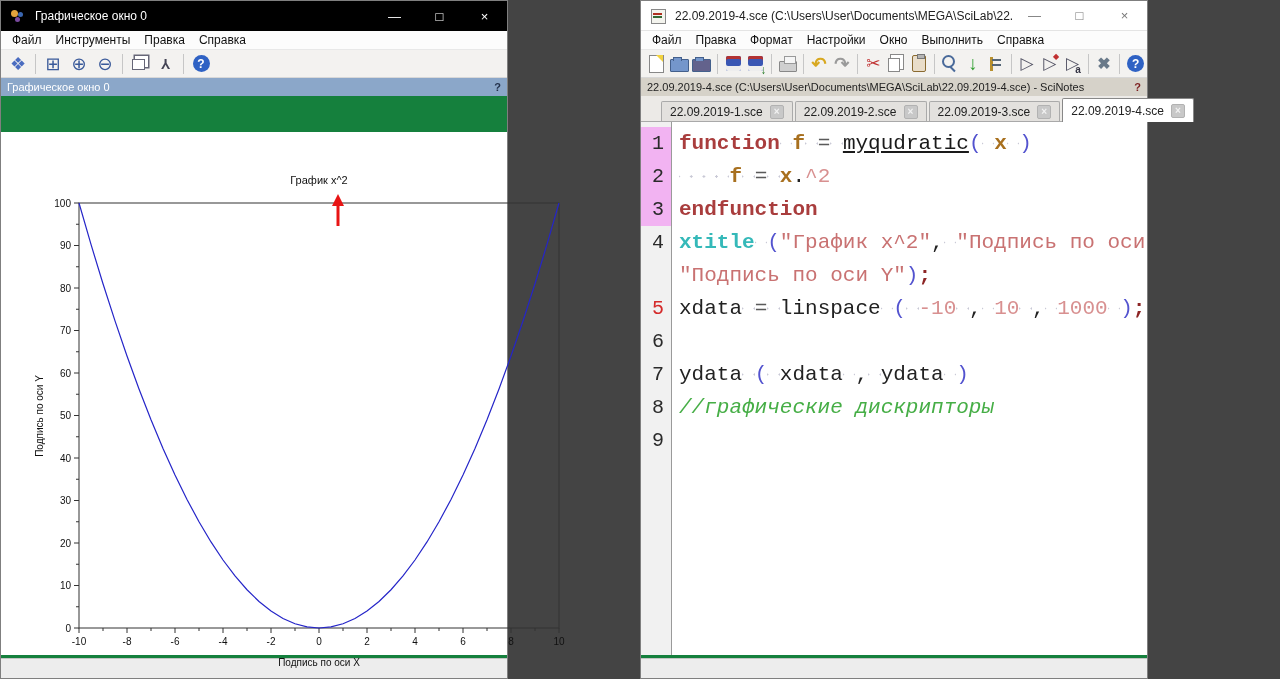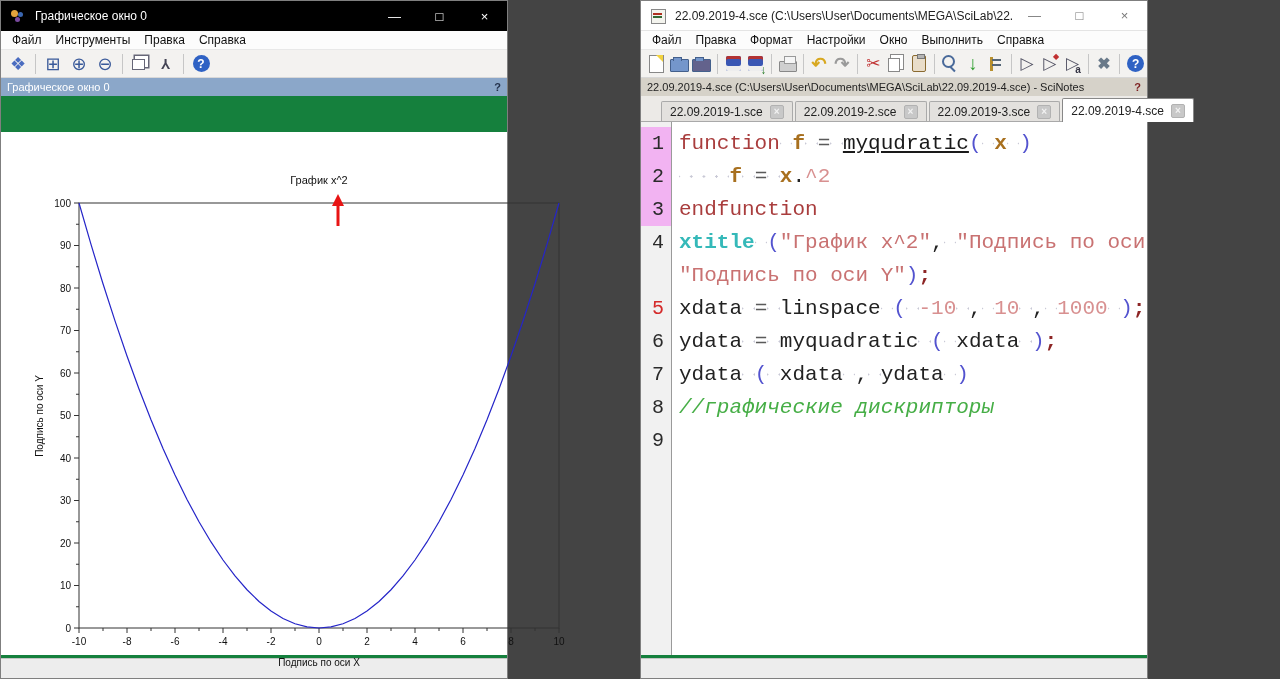--- a/index.html
+++ b/index.html
@@ -115,21 +115,21 @@
   
   .editor { flex:1; position:relative; overflow:hidden; padding-top:5px;
     font-family:"Liberation Mono","DejaVu Sans Mono",monospace;
     background:linear-gradient(to right,#f1f1f1 30px,#ffffff 30px); }
   .gutter-border { position:absolute; left:30px; top:0; bottom:0; width:1px; background:#9a9a9a; }
   .code-row { display:flex; height:33px; line-height:33px; }
   .gut { flex:0 0 30px; text-align:right; padding-right:7px; font-size:20px; color:#2a2a2a; }
   .gut.pink { background:#f2b3f2; }
   .gut.red { color:#d42a2a; }
   .code { padding-left:8px; font-size:21px; white-space:pre; color:#222; }
-  .tk-kw  { color:#a93d3d; }
+  .tk-kw  { color:#a93d3d;font-weight:bold; }
   .tk-arg { color:#a8701f; font-weight:bold; }
   .tk-op  { color:#5a5a5a; }
   .tk-fnu { color:#1a1a1a; text-decoration:underline; }
   .tk-par { color:#5353cf; }
   .tk-num { color:#d89090; }
   .tk-str { color:#c97272; }
   .tk-fnc { color:#35b9b9;font-weight:bold; }
   .tk-com { color:#46ae46; font-style:italic; }
   .tk-pl  { color:#222; }
   .tk-semi{ color:#8d2525; font-weight:bold; }
@@ -349,21 +349,20 @@
         <div class="code-row">
           <span class="gut  "></span>
           <span class="code"><span class="tk-str">"Подпись по оси Y"</span><span class="tk-par">)</span><span class="tk-semi">;</span></span>
         </div>
         <div class="code-row">
           <span class="gut  red">5</span>
           <span class="code"><span class="tk-pl">xdata</span><span class="tk-ws"> </span><span class="tk-op">=</span><span class="tk-ws"> </span><span class="tk-pl">linspace</span><span class="tk-ws"> </span><span class="tk-par">(</span><span class="tk-ws"> </span><span class="tk-num">-10</span><span class="tk-ws"> </span><span class="tk-pl">,</span><span class="tk-ws"> </span><span class="tk-num">10</span><span class="tk-ws"> </span><span class="tk-pl">,</span><span class="tk-ws"> </span><span class="tk-num">1000</span><span class="tk-ws"> </span><span class="tk-par">)</span><span class="tk-semi">;</span></span>
         </div>
         <div class="code-row">
           <span class="gut  ">6</span>
-          <span class="code"><span class="tk-pl">ydata</span><span class="tk-ws"> </span><span class="tk-op">=</span><span class="tk-ws"> </span><span class="tk-pl">myquadratic</span><span class="tk-ws"> </span><span class="tk-par">(</span><span class="tk-ws"> </span><span class="tk-pl">xdata</span><span class="tk-ws"> </span><span class="tk-par">)</span><span class="tk-semi">;</span></span>
         </div>
         <div class="code-row">
           <span class="gut  ">7</span>
           <span class="code"><span class="tk-pl">ydata</span><span class="tk-ws"> </span><span class="tk-par">(</span><span class="tk-ws"> </span><span class="tk-pl">xdata</span><span class="tk-ws"> </span><span class="tk-pl">,</span><span class="tk-ws"> </span><span class="tk-pl">ydata</span><span class="tk-ws"> </span><span class="tk-par">)</span></span>
         </div>
         <div class="code-row">
           <span class="gut  ">8</span>
           <span class="code"><span class="tk-com">//графические дискрипторы</span></span>
         </div>
         <div class="code-row">

